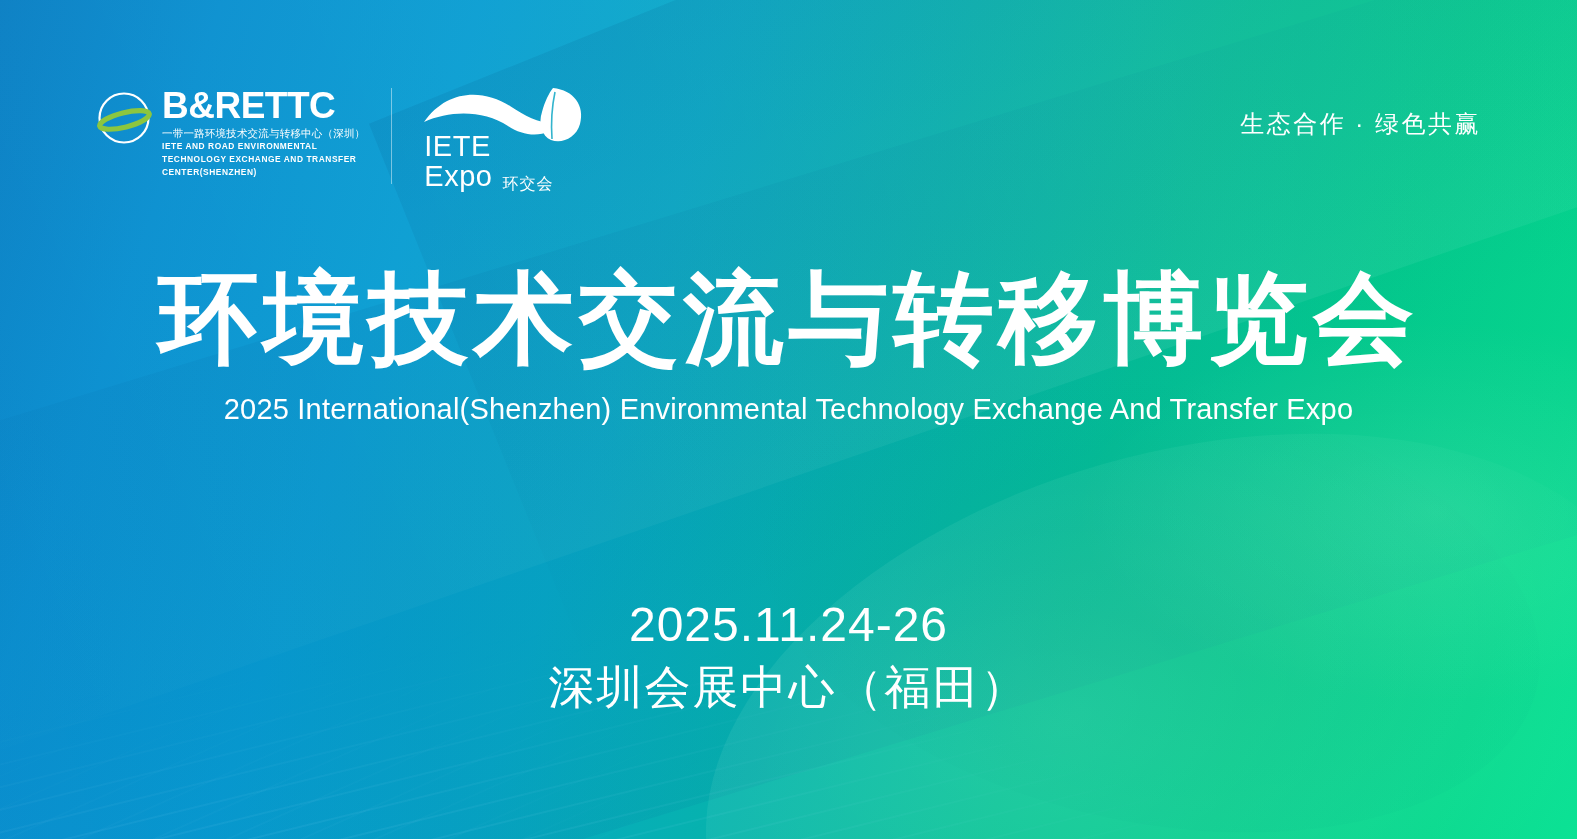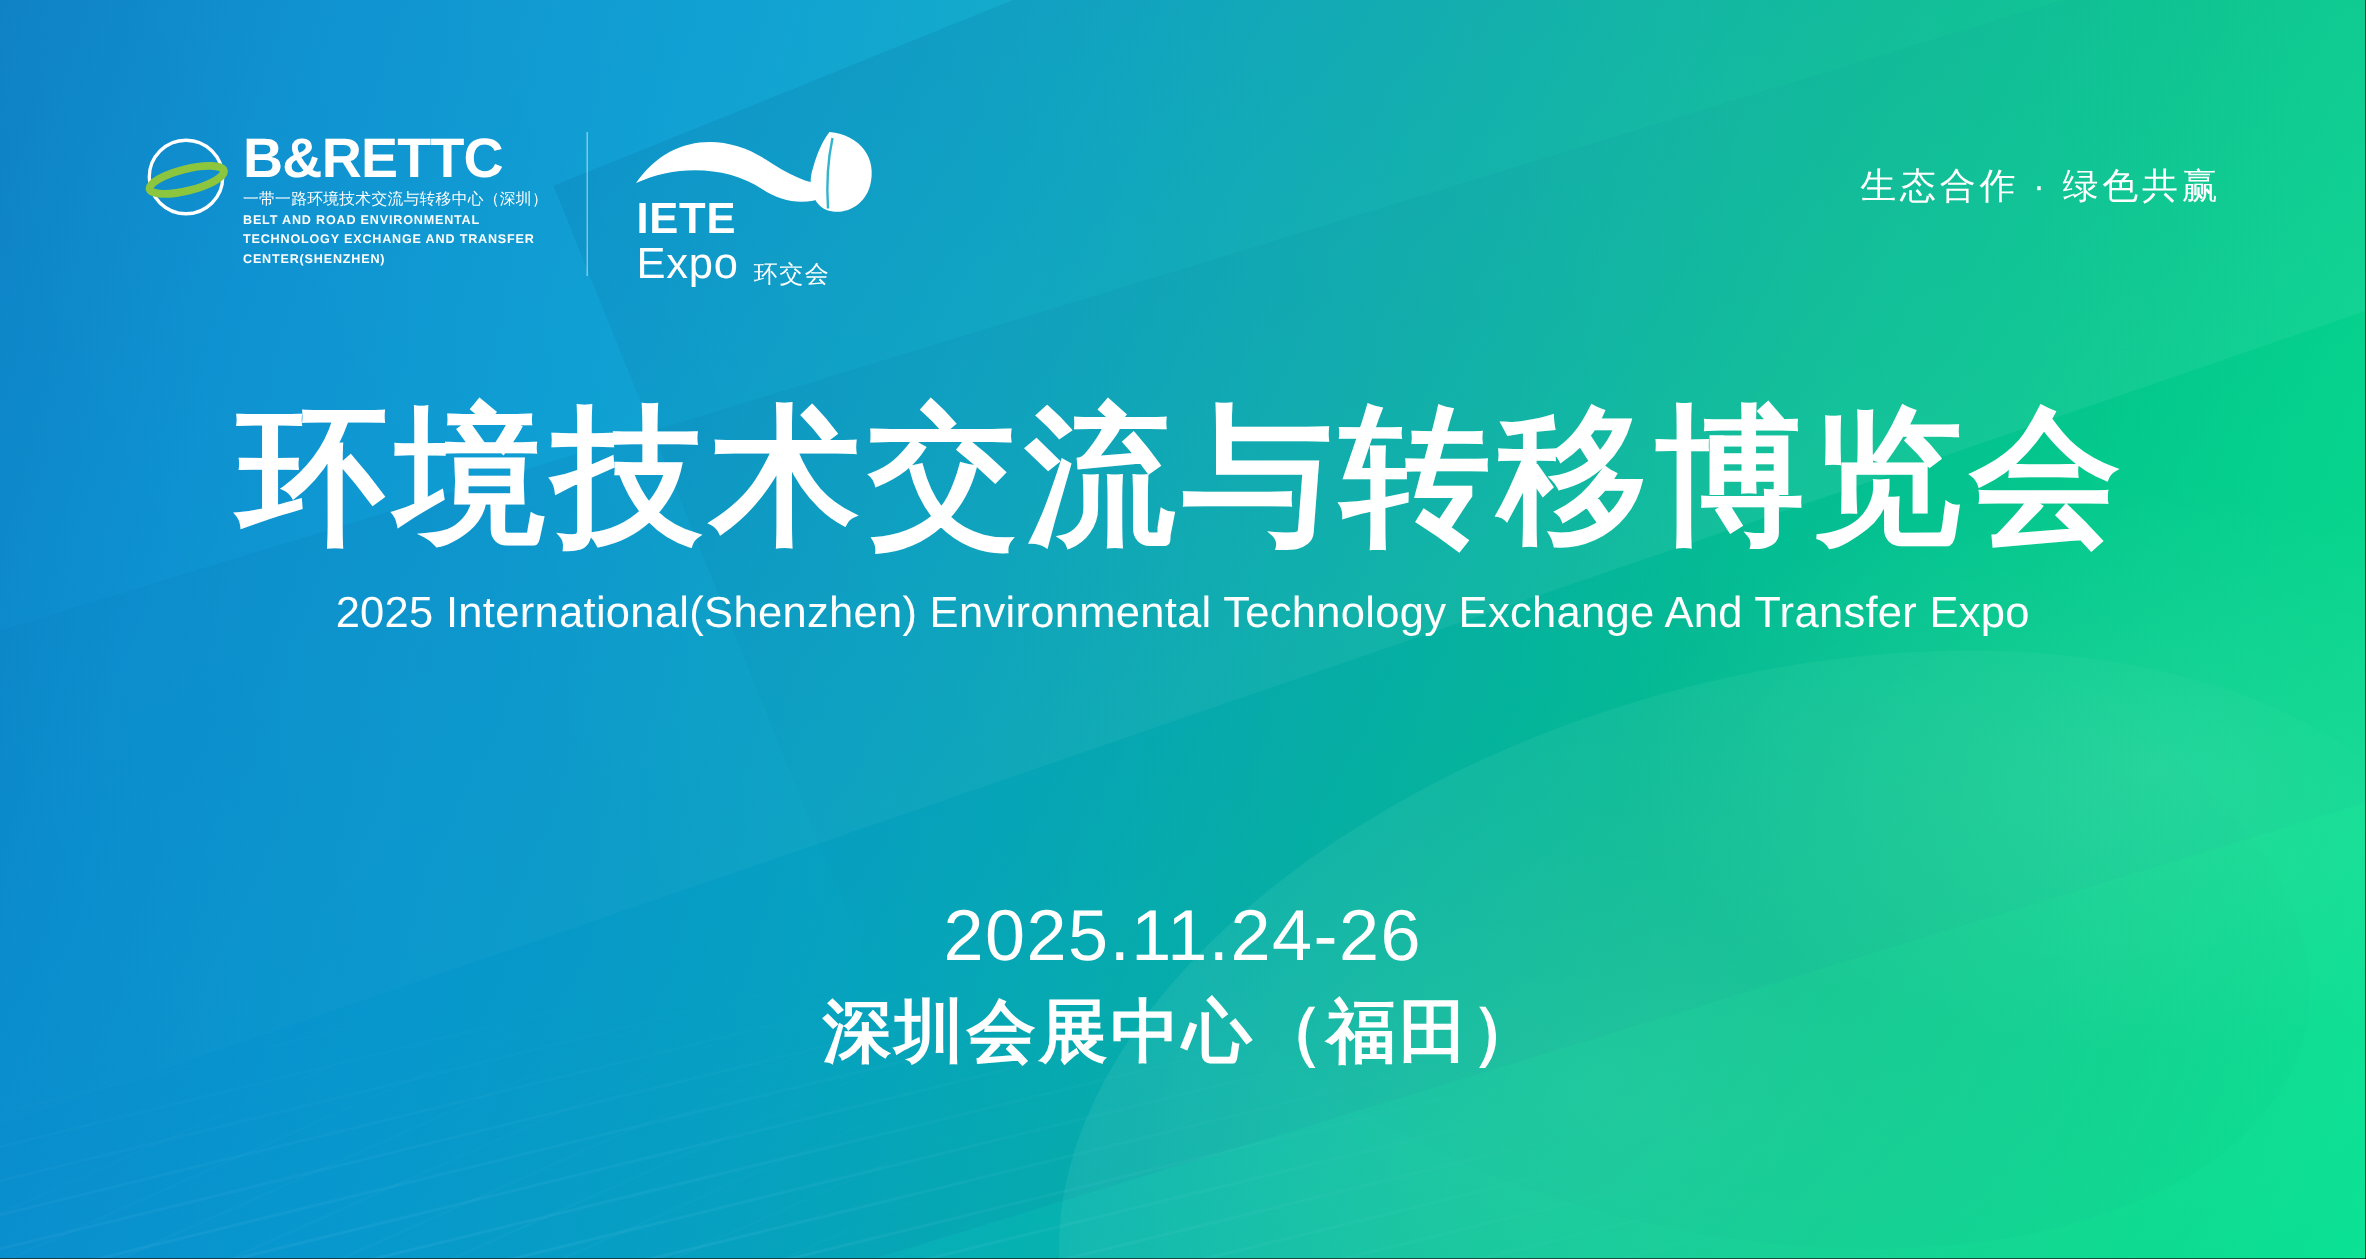--- a/index.html
+++ b/index.html
@@ -225,21 +225,21 @@
   .iete-text {
     position: absolute;
     left: 2px;
     top: 44px;
     display: flex;
     flex-direction: column;
   }
   .iete-1 {
     color: #fff;
     font-size: 29px;
-    font-weight: bold;
+    font-weight: normal;
     letter-spacing: 0.5px;
     line-height: 1.0;
   }
   .iete-2row { display: flex; align-items: flex-end; gap: 10px; }
   .iete-2 {
     color: #fff;
     font-size: 29px;
     font-weight: 300;
     letter-spacing: 0.5px;
     line-height: 1.08;
@@ -309,21 +309,21 @@
     color: #ffffff;
     font-size: 48px;
     font-weight: 400;
     letter-spacing: 1px;
     line-height: 1.22;
     white-space: nowrap;
   }
   .venue {
     color: #ffffff;
     font-size: 46px;
-    font-weight: 700;
+    font-weight: 400;
     letter-spacing: 2px;
     line-height: 1.25;
     margin-top: 4px;
     white-space: nowrap;
   }
 </style>
 </head>
 <body>
 
 <div class="banner">
@@ -345,21 +345,21 @@
         <svg class="brettc-mark" viewBox="0 0 56 56">
           <circle cx="28" cy="28" r="24.5" fill="none" stroke="#ffffff" stroke-width="2.2"></circle>
           <g transform="rotate(-14 28 28)">
             <ellipse cx="28" cy="30" rx="25.5" ry="7.2" fill="none" stroke="#8cc63f" stroke-width="5.2"></ellipse>
           </g>
           <path d="M 6.2 33.6 A 24.5 24.5 0 0 0 49.8 33.6 L 49.8 30 L 6.2 30 Z" fill="none"></path>
         </svg>
         <div class="brettc-text">
           <div class="brettc-word">B&amp;RETTC</div>
           <div class="brettc-cn">一带一路环境技术交流与转移中心（深圳）</div>
-          <div class="brettc-en">BELT AND ROAD ENVIRONMENTAL</div>
+          <div class="brettc-en">IETE AND ROAD ENVIRONMENTAL</div>
           <div class="brettc-en">TECHNOLOGY EXCHANGE AND TRANSFER</div>
           <div class="brettc-en">CENTER(SHENZHEN)</div>
         </div>
       </div>
 
       <div class="iete">
         <svg class="iete-art" width="168" height="70" viewBox="0 0 168 70">
 
           <path d="M2,40 C24,8 60,6 88,24 C106,36 122,44 140,40 C126,56 104,56 86,44 C62,28 28,28 2,40 Z" fill="#ffffff"></path>
 

